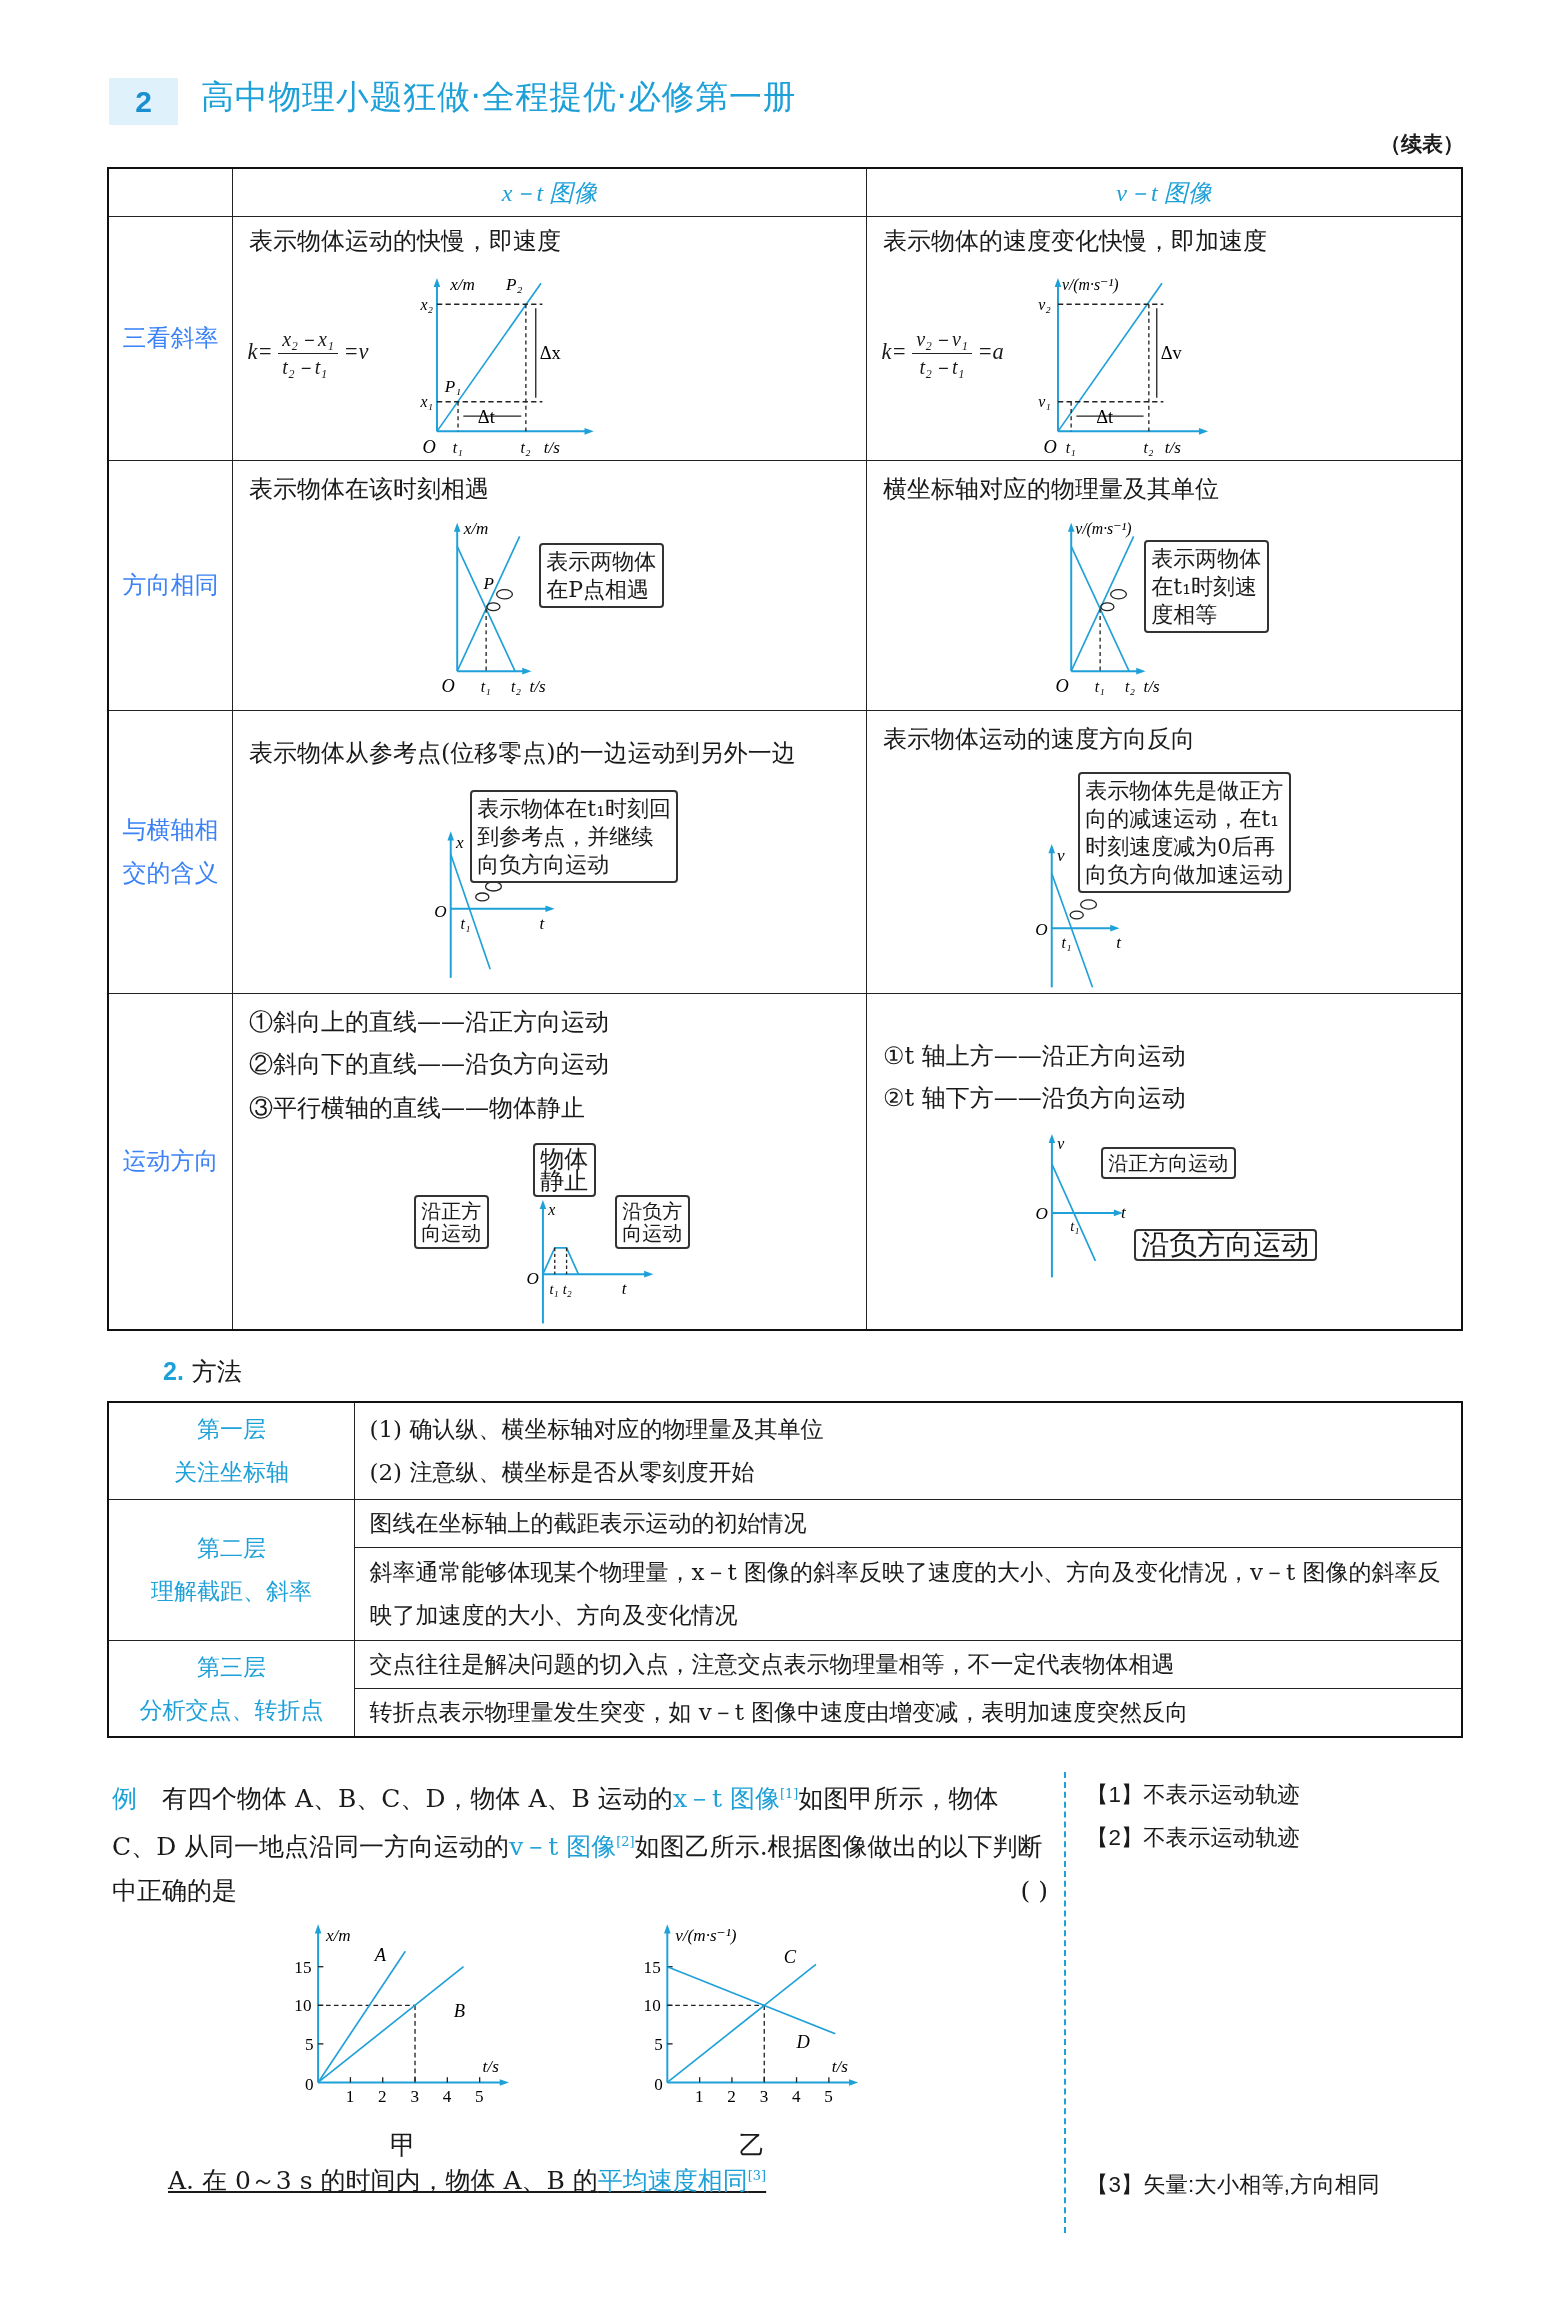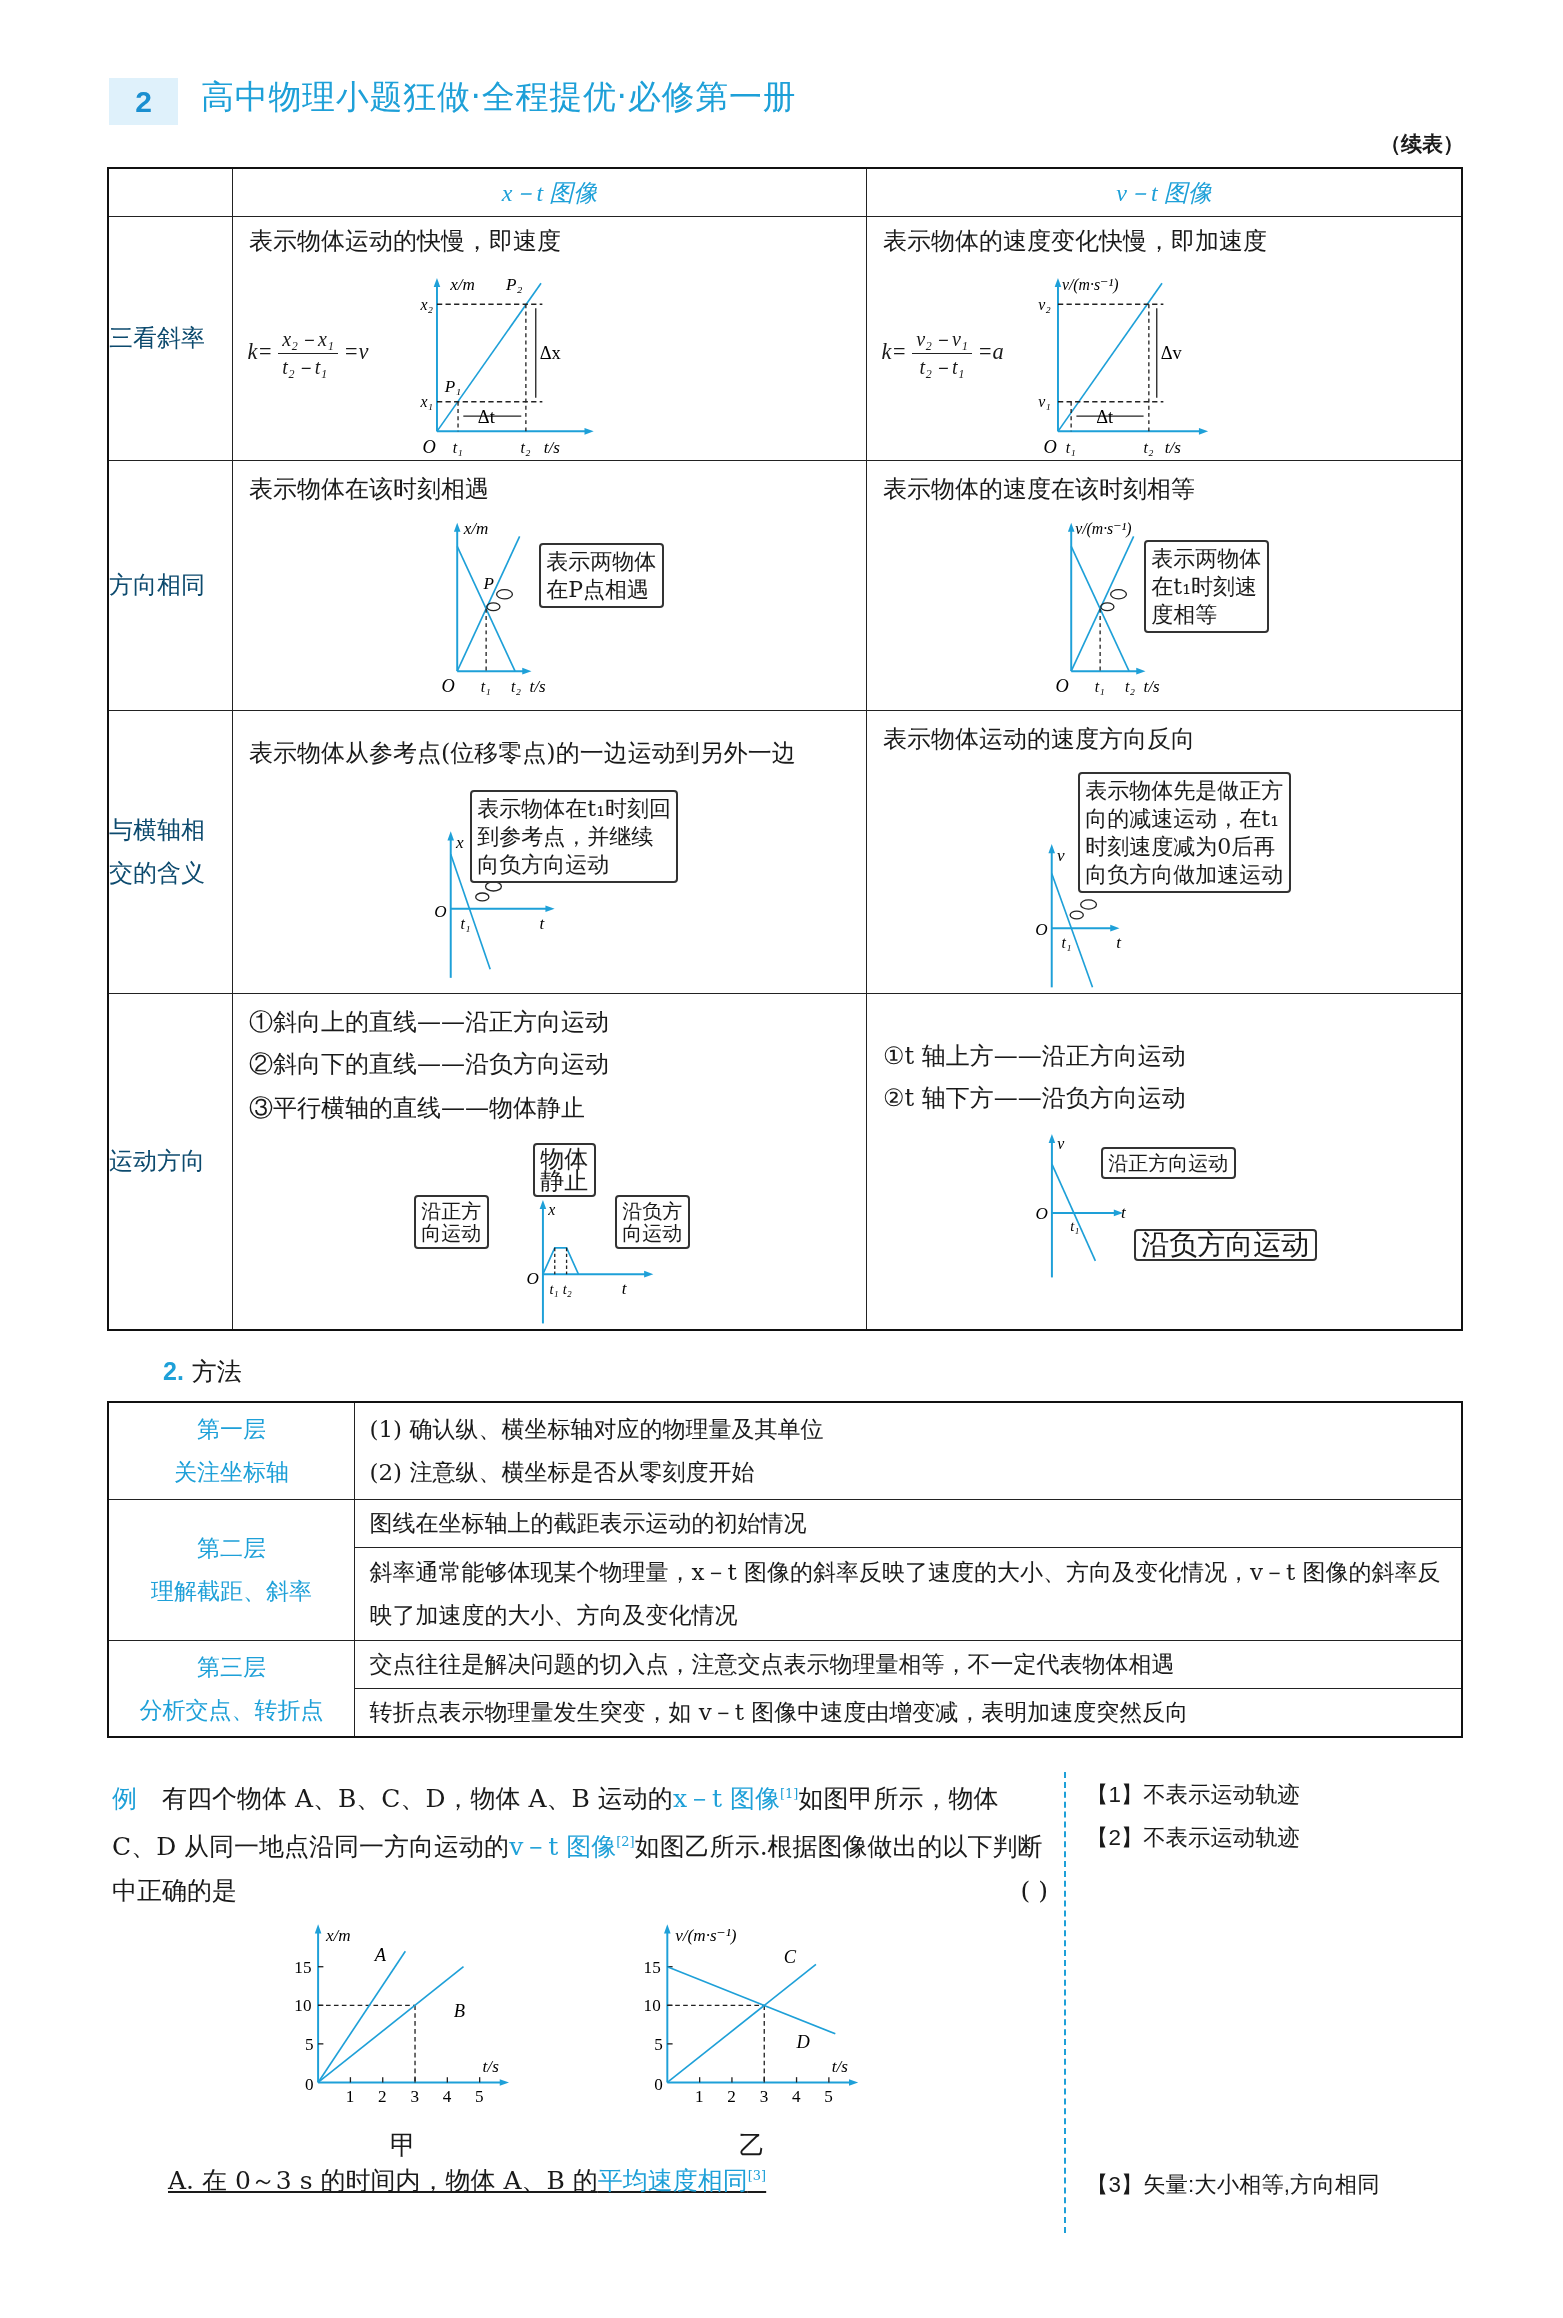--- a/index.html
+++ b/index.html
@@ -16,21 +16,21 @@
   #page-num-box { left: 109px; top: 78px; width: 69px; height: 47px; background: #dff1fb; }
   #page-num { left: 109px; top: 78px; width: 69px; height: 47px; line-height: 47px; text-align: center;
     font-size: 30px; font-weight: bold; color: #1a8fd0; font-family: "Liberation Sans", sans-serif; }
   #book-title { left: 201px; top: 75px; font-size: 33px; color: #1ea0d8; font-family: "DejaVu Sans", sans-serif; letter-spacing: 0.7px; }
   #continued { left: 1380px; top: 130px; font-size: 21px; font-weight: bold; font-family: "DejaVu Sans", sans-serif; }
 
   
   table { border-collapse: collapse; position: absolute; }
   td { border: 1.3px solid #222; vertical-align: top; padding: 0; position: relative; }
   #t1 { left: 107px; top: 167px; width: 1356px; border: 2.6px solid #111; }
-  #t1 td.lab { width: 123px; text-align: left; vertical-align: middle; color: #0c4a6e; font-size: 24px; line-height: 43px; }
+  #t1 td.lab { width: 123px; text-align: center; vertical-align: middle; color: #3b82f6; font-size: 24px; line-height: 43px; }
   #t1 td.hd { height: 47px; text-align: center; vertical-align: middle; font-size: 24px; color: #1ea0d8; }
   .cell-text { position: absolute; font-size: 24px; white-space: nowrap; }
   .box { position: absolute; border: 2px solid #333; border-radius: 4px; background: #fff; font-size: 22px; line-height: 28px; padding: 2.6px 5.3px; white-space: nowrap; }
 
   
   #sec2 { left: 163px; top: 1355px; font-size: 25px; }
   #sec2 .num { color: #1ea0d8; font-weight: bold; font-family: "Liberation Sans", sans-serif; }
   #t2 { left: 107px; top: 1401px; width: 1356px; border: 2.6px solid #111; }
   #t2 td.lab { width: 245px; text-align: center; vertical-align: middle; color: #1ea0d8; font-size: 23px; line-height: 43px; }
   #t2 td.c { font-size: 23px; padding: 0 14.5px; height: 47px; vertical-align: middle; line-height: 43px; }
@@ -153,21 +153,21 @@
         <text x="66" y="262" font-size="24" font-style="italic">t₁</text>
         <text x="112" y="262" font-size="24" font-style="italic">t₂</text>
         <text x="140" y="262" font-size="26" font-style="italic">t/s</text>
       </svg>
       <div class="box" style="left:306px;top:82px">
         <div>表示两物体</div>
         <div>在P点相遇</div>
       </div>
     </td>
     <td>
-      <div class="cell-text" style="left:16px;top:12px">表示物体的速度在该时刻相等</div>
+      <div class="cell-text" style="left:16px;top:12px">横坐标轴对应的物理量及其单位</div>
       <svg class="abs" style="left:184px;top:59px" width="277" height="184" viewBox="0 0 420 280">
         <line x1="30" y1="230" x2="30" y2="12" stroke="#1ea0d8" stroke-width="3"></line>
         <polygon points="30,4 25,18 35,18" fill="#1ea0d8"></polygon>
         <line x1="30" y1="230" x2="135" y2="230" stroke="#1ea0d8" stroke-width="3"></line>
         <polygon points="143,230 129,225 129,235" fill="#1ea0d8"></polygon>
         <line x1="30" y1="230" x2="125" y2="25" stroke="#1ea0d8" stroke-width="2.5"></line>
         <line x1="30" y1="40" x2="118" y2="230" stroke="#1ea0d8" stroke-width="2.5"></line>
         <line x1="74" y1="135" x2="74" y2="230" stroke="#222" stroke-width="2" stroke-dasharray="6,5"></line>
         <ellipse cx="85" cy="132" rx="10" ry="6" fill="none" stroke="#222" stroke-width="2"></ellipse>
         <ellipse cx="102" cy="113" rx="12" ry="7" fill="none" stroke="#222" stroke-width="2"></ellipse>

